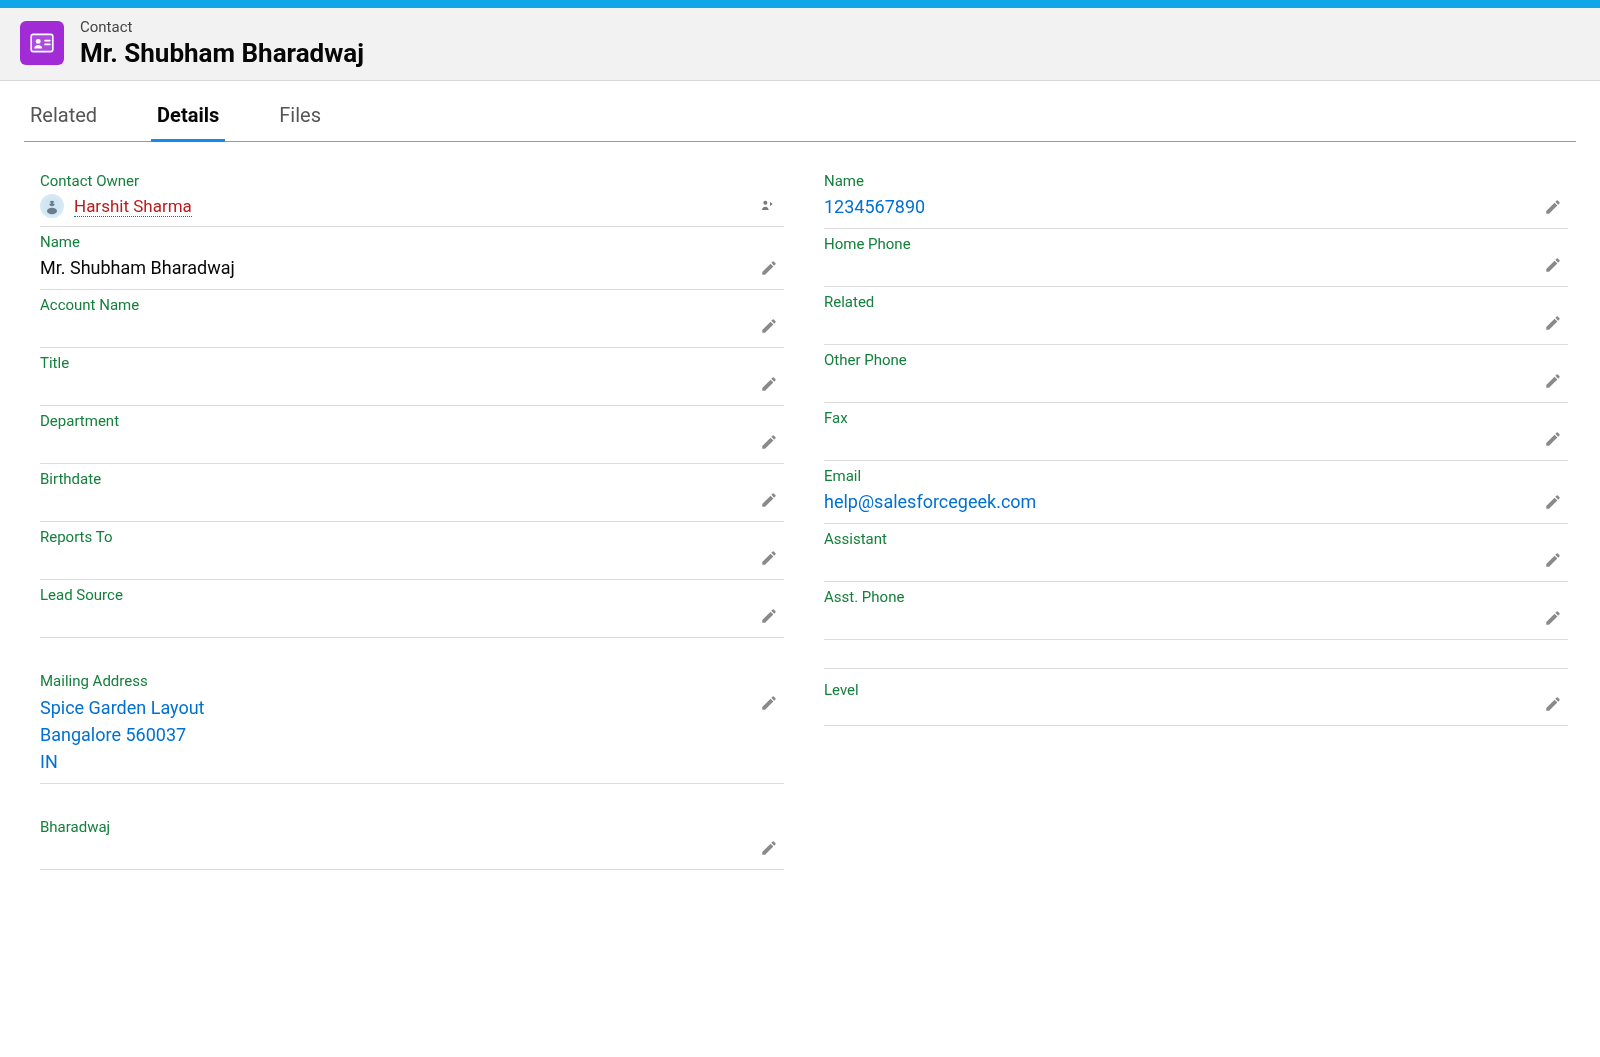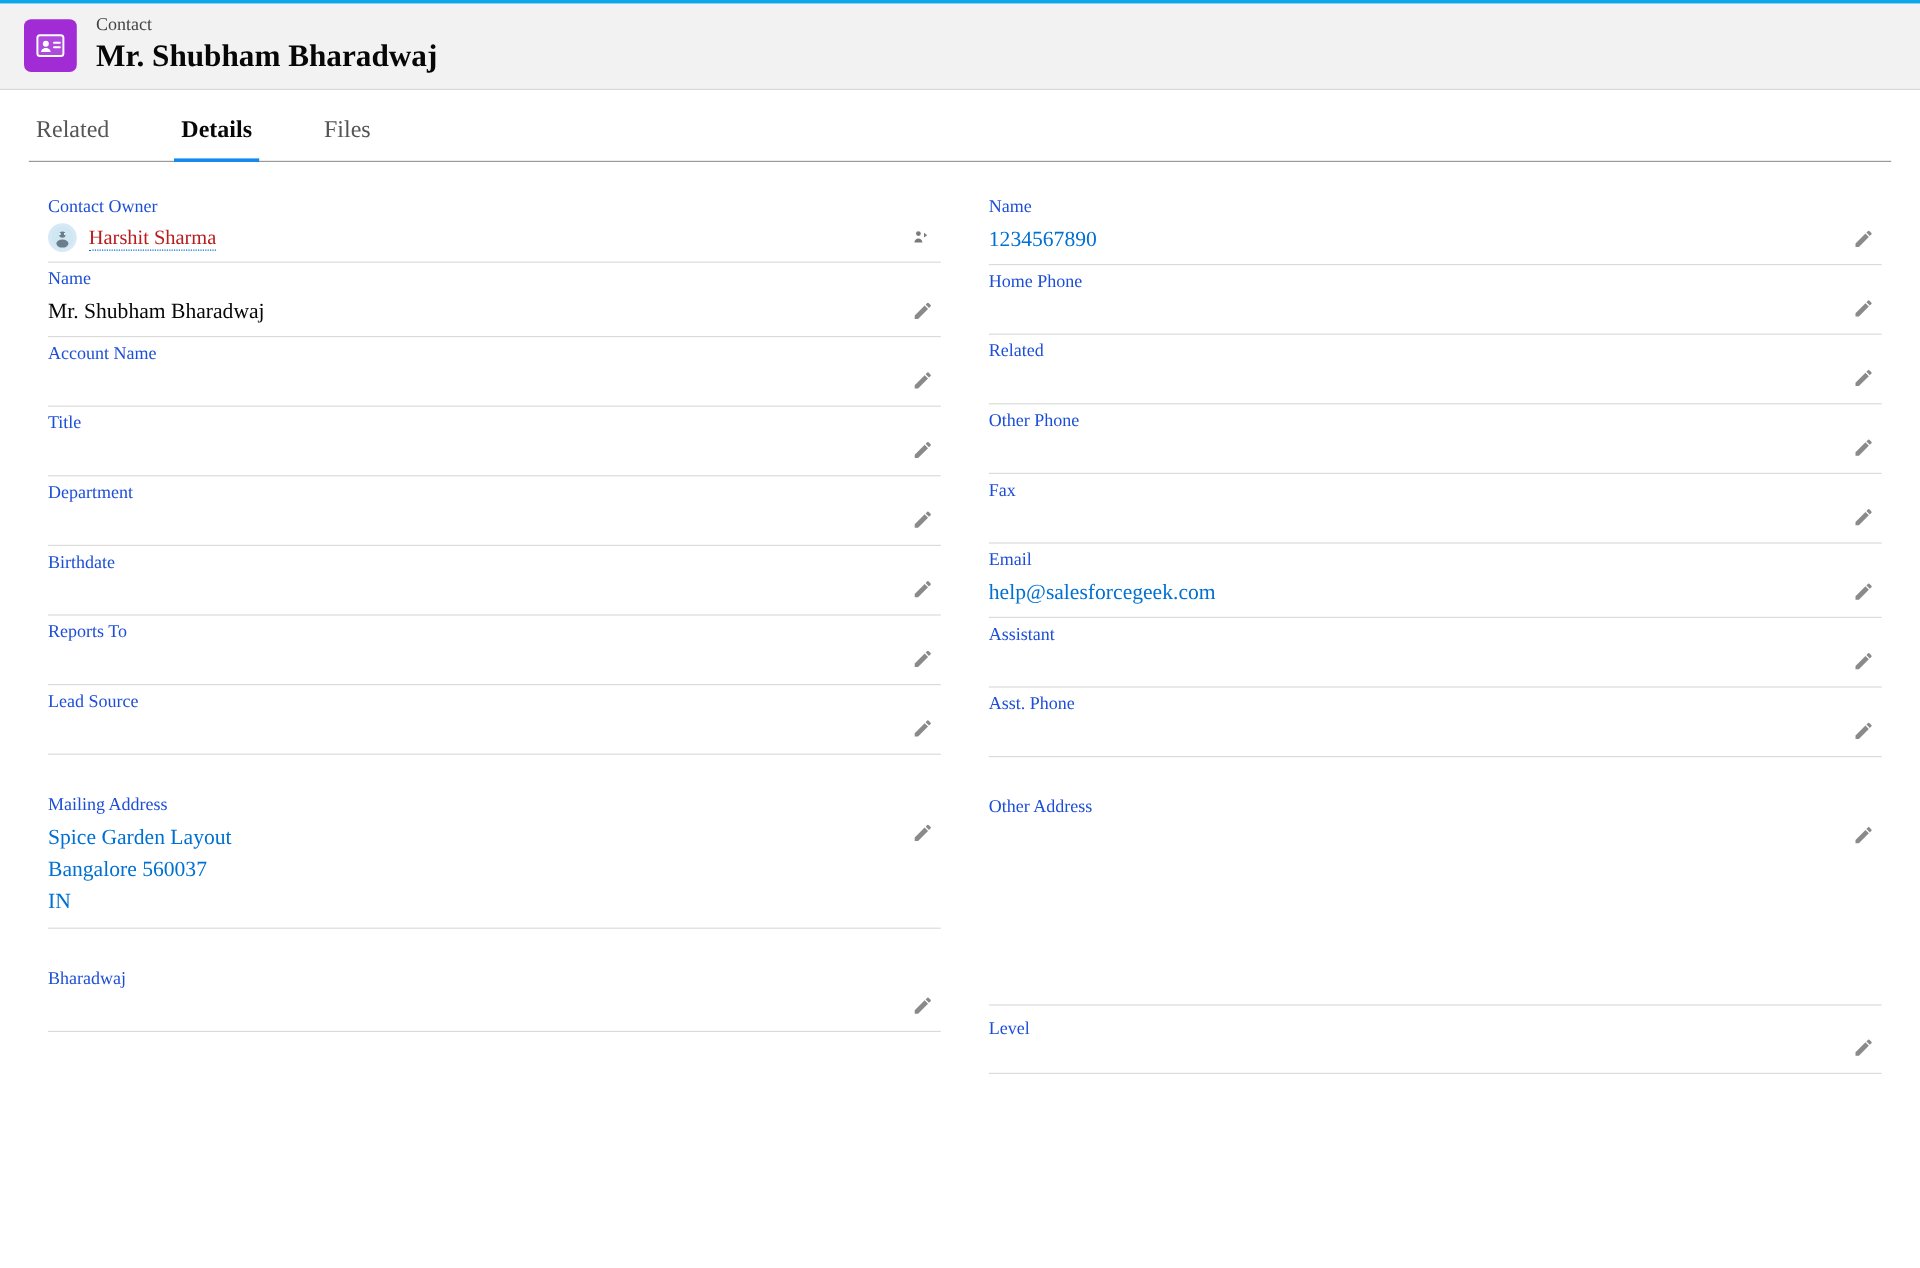--- a/index.html
+++ b/index.html
@@ -1,32 +1,32 @@
 <!DOCTYPE html>
 <html><head>
 <meta charset="utf-8">
 <style>
   * { box-sizing: border-box; margin: 0; padding: 0; }
   html, body { width: 1600px; height: 1057px; font-family: -apple-system, BlinkMacSystemFont, "Segoe UI", Roboto, Helvetica, Arial, sans-serif; background: #fff; color: #3e3e3c; }
-  .page { width: 1600px; height: 1057px; background: #fff; border-top: 3px solid #0ea5e9; overflow: hidden; font-family: Liberation Serif, serif; }
+  .page { width: 1600px; height: 1057px; background: #fff; border-top: 8px solid #0ea5e9; overflow: hidden; }
   .header { display: flex; align-items: center; gap: 16px; padding: 10px 20px 12px 20px; background: #f3f2f2; border-bottom: 1px solid #d8d8d8; }
   .record-icon { width: 44px; height: 44px; border-radius: 6px; background: #a12cd6; display: flex; align-items: center; justify-content: center; flex-shrink: 0; }
   .record-icon svg { width: 26px; height: 26px; fill: #fff; }
   .header-text { display: flex; flex-direction: column; gap: 2px; }
   .object-label { font-size: 15px; color: #444; }
   .record-title { font-size: 26px; font-weight: 700; color: #080707; }
   .tabs-wrap { padding: 0 24px; background: #fff; }
   .tabs { display: flex; gap: 48px; border-bottom: 1px solid #999; margin-top: 12px; }
   .tab { padding: 10px 6px 12px 6px; font-size: 20px; color: #555; cursor: pointer; border-bottom: 3px solid transparent; margin-bottom: -1px; }
   .tab.active { color: #080707; font-weight: 700; border-bottom-color: #1589ee; }
   .details-body { padding: 24px 32px 40px 40px; display: flex; gap: 40px; }
   .col { flex: 1; display: flex; flex-direction: column; }
   .field { position: relative; border-bottom: 1px solid #dddbda; padding: 6px 36px 8px 0; min-height: 58px; display: flex; flex-direction: column; justify-content: flex-start; gap: 4px; }
   .field.section-gap { margin-top: 28px; }
-  .field-label { font-size: 15px; color: #1d4ed8; }
+  .field-label { font-size: 15px; color: #15803d; }
   .field-value { font-size: 18px; color: #080707; line-height: 1.45; }
   .field-value.link { color: #0070d2; cursor: pointer; }
   .owner-row { display: flex; align-items: center; gap: 10px; }
   .avatar { width: 24px; height: 24px; border-radius: 50%; background: #d6e9f5; display: flex; align-items: center; justify-content: center; overflow: hidden; }
   .avatar svg { width: 20px; height: 20px; }
   .owner-link { color: #b91c1c; font-size: 17px; border-bottom: 1px dotted #0070d2; cursor: pointer; }
   .edit-icon { position: absolute; right: 4px; bottom: 10px; width: 20px; height: 20px; color: #888; cursor: pointer; }
   .edit-icon svg { width: 18px; height: 18px; fill: #8a8a8a; }
   .hier-icon { position: absolute; right: 6px; bottom: 10px; width: 18px; height: 18px; color: #7a7a7a; }
   .hier-icon svg { width: 16px; height: 16px; fill: #7a7a7a; }
@@ -226,27 +226,20 @@
       </div>
 
       <div class="field">
         <span class="field-label">Asst. Phone</span>
         <span class="field-value"></span>
         <span class="edit-icon"><svg viewBox="0 0 24 24">
               <path d="M3 17.25V21h3.75L17.81 9.94l-3.75-3.75L3 17.25zM20.71 7.04a1 1 0 0 0 0-1.41l-2.34-2.34a1 1 0 0 0-1.41 0l-1.83 1.83 3.75 3.75 1.83-1.83z"></path>
             </svg></span>
       </div>
 
-      <div class="field section-gap" style="min-height:150px; border-bottom:none;">
-        <span class="field-label">Other Address</span>
-        <span class="field-value"></span>
-        <span class="edit-icon" style="bottom:auto; top:28px;"><svg viewBox="0 0 24 24">
-              <path d="M3 17.25V21h3.75L17.81 9.94l-3.75-3.75L3 17.25zM20.71 7.04a1 1 0 0 0 0-1.41l-2.34-2.34a1 1 0 0 0-1.41 0l-1.83 1.83 3.75 3.75 1.83-1.83z"></path>
-            </svg></span>
-      </div>
 
       <div class="field section-gap" style="border-top:1px solid #dddbda; padding-top:12px;">
         <span class="field-label">Level</span>
         <span class="field-value"></span>
         <span class="edit-icon"><svg viewBox="0 0 24 24">
               <path d="M3 17.25V21h3.75L17.81 9.94l-3.75-3.75L3 17.25zM20.71 7.04a1 1 0 0 0 0-1.41l-2.34-2.34a1 1 0 0 0-1.41 0l-1.83 1.83 3.75 3.75 1.83-1.83z"></path>
             </svg></span>
       </div>
 
     </div>

